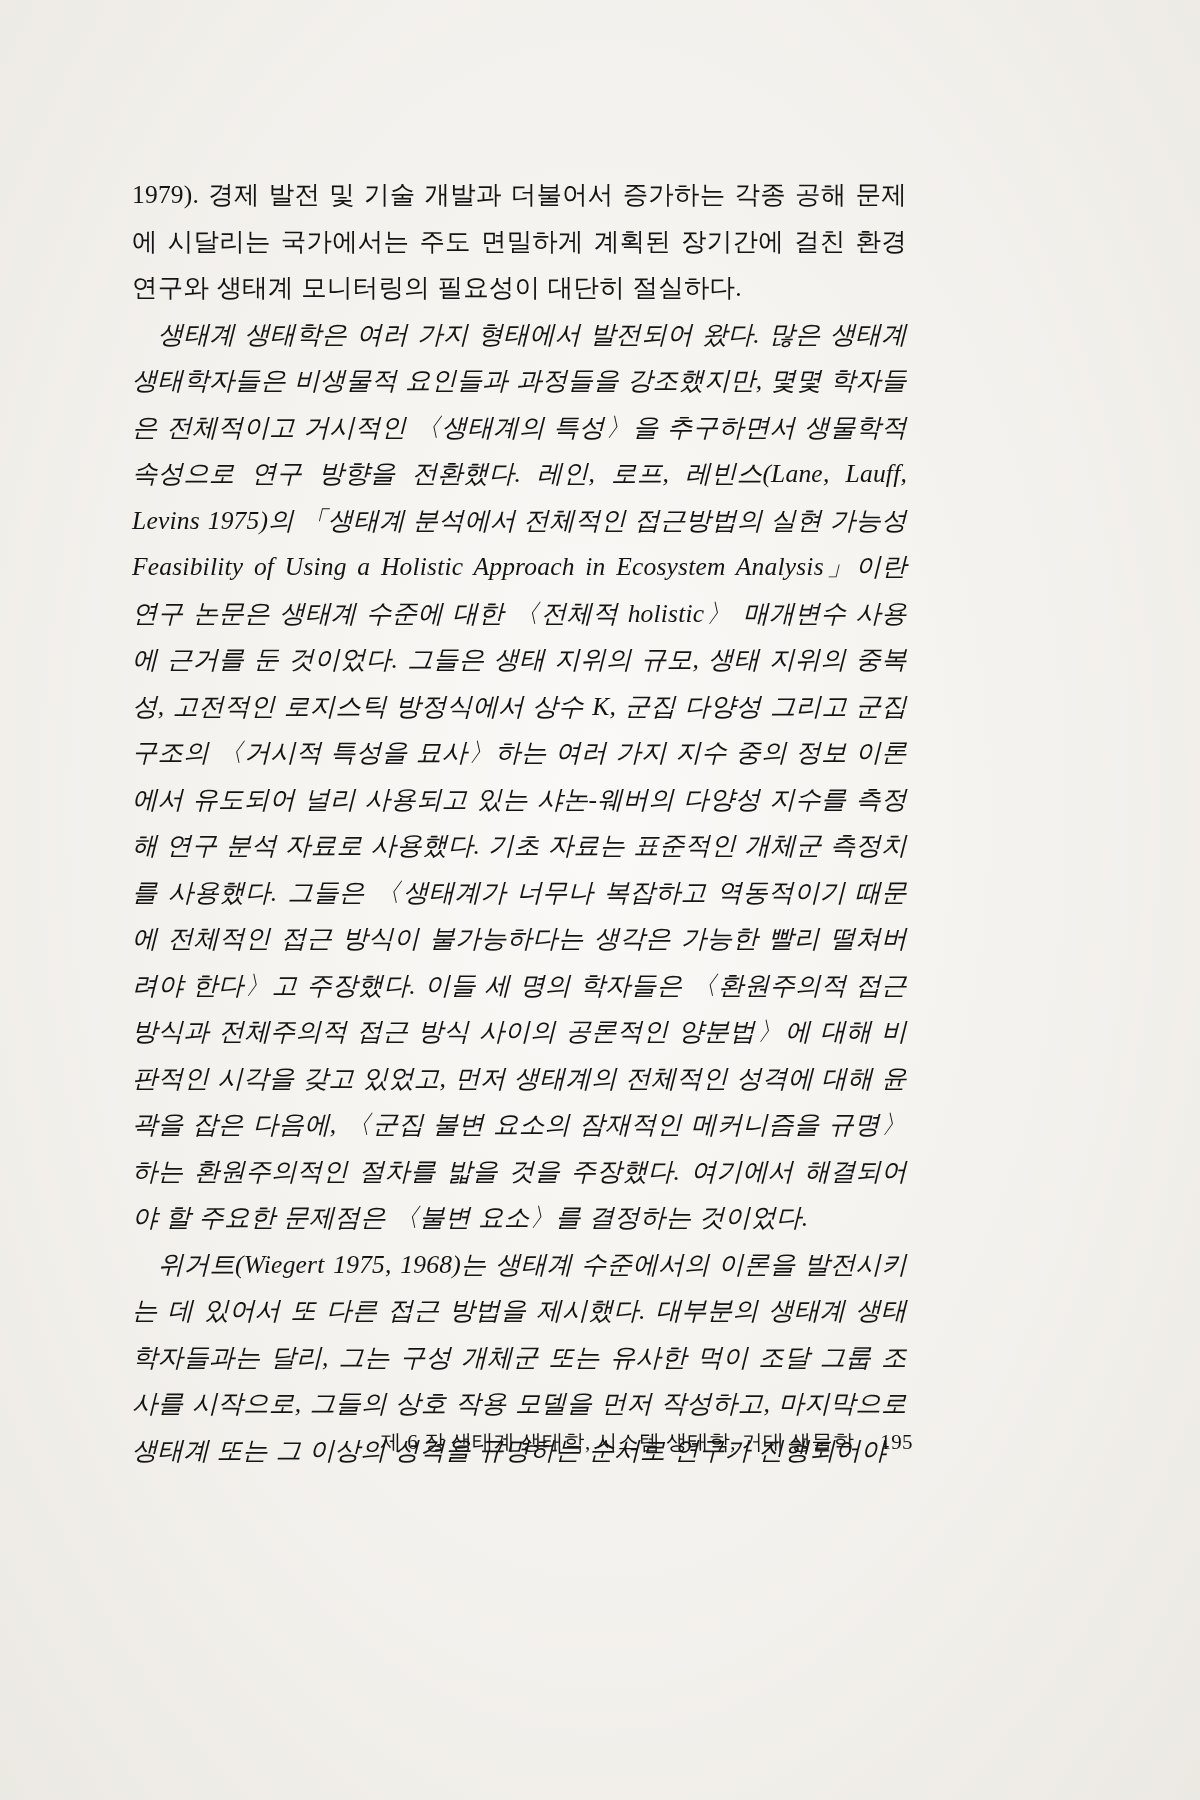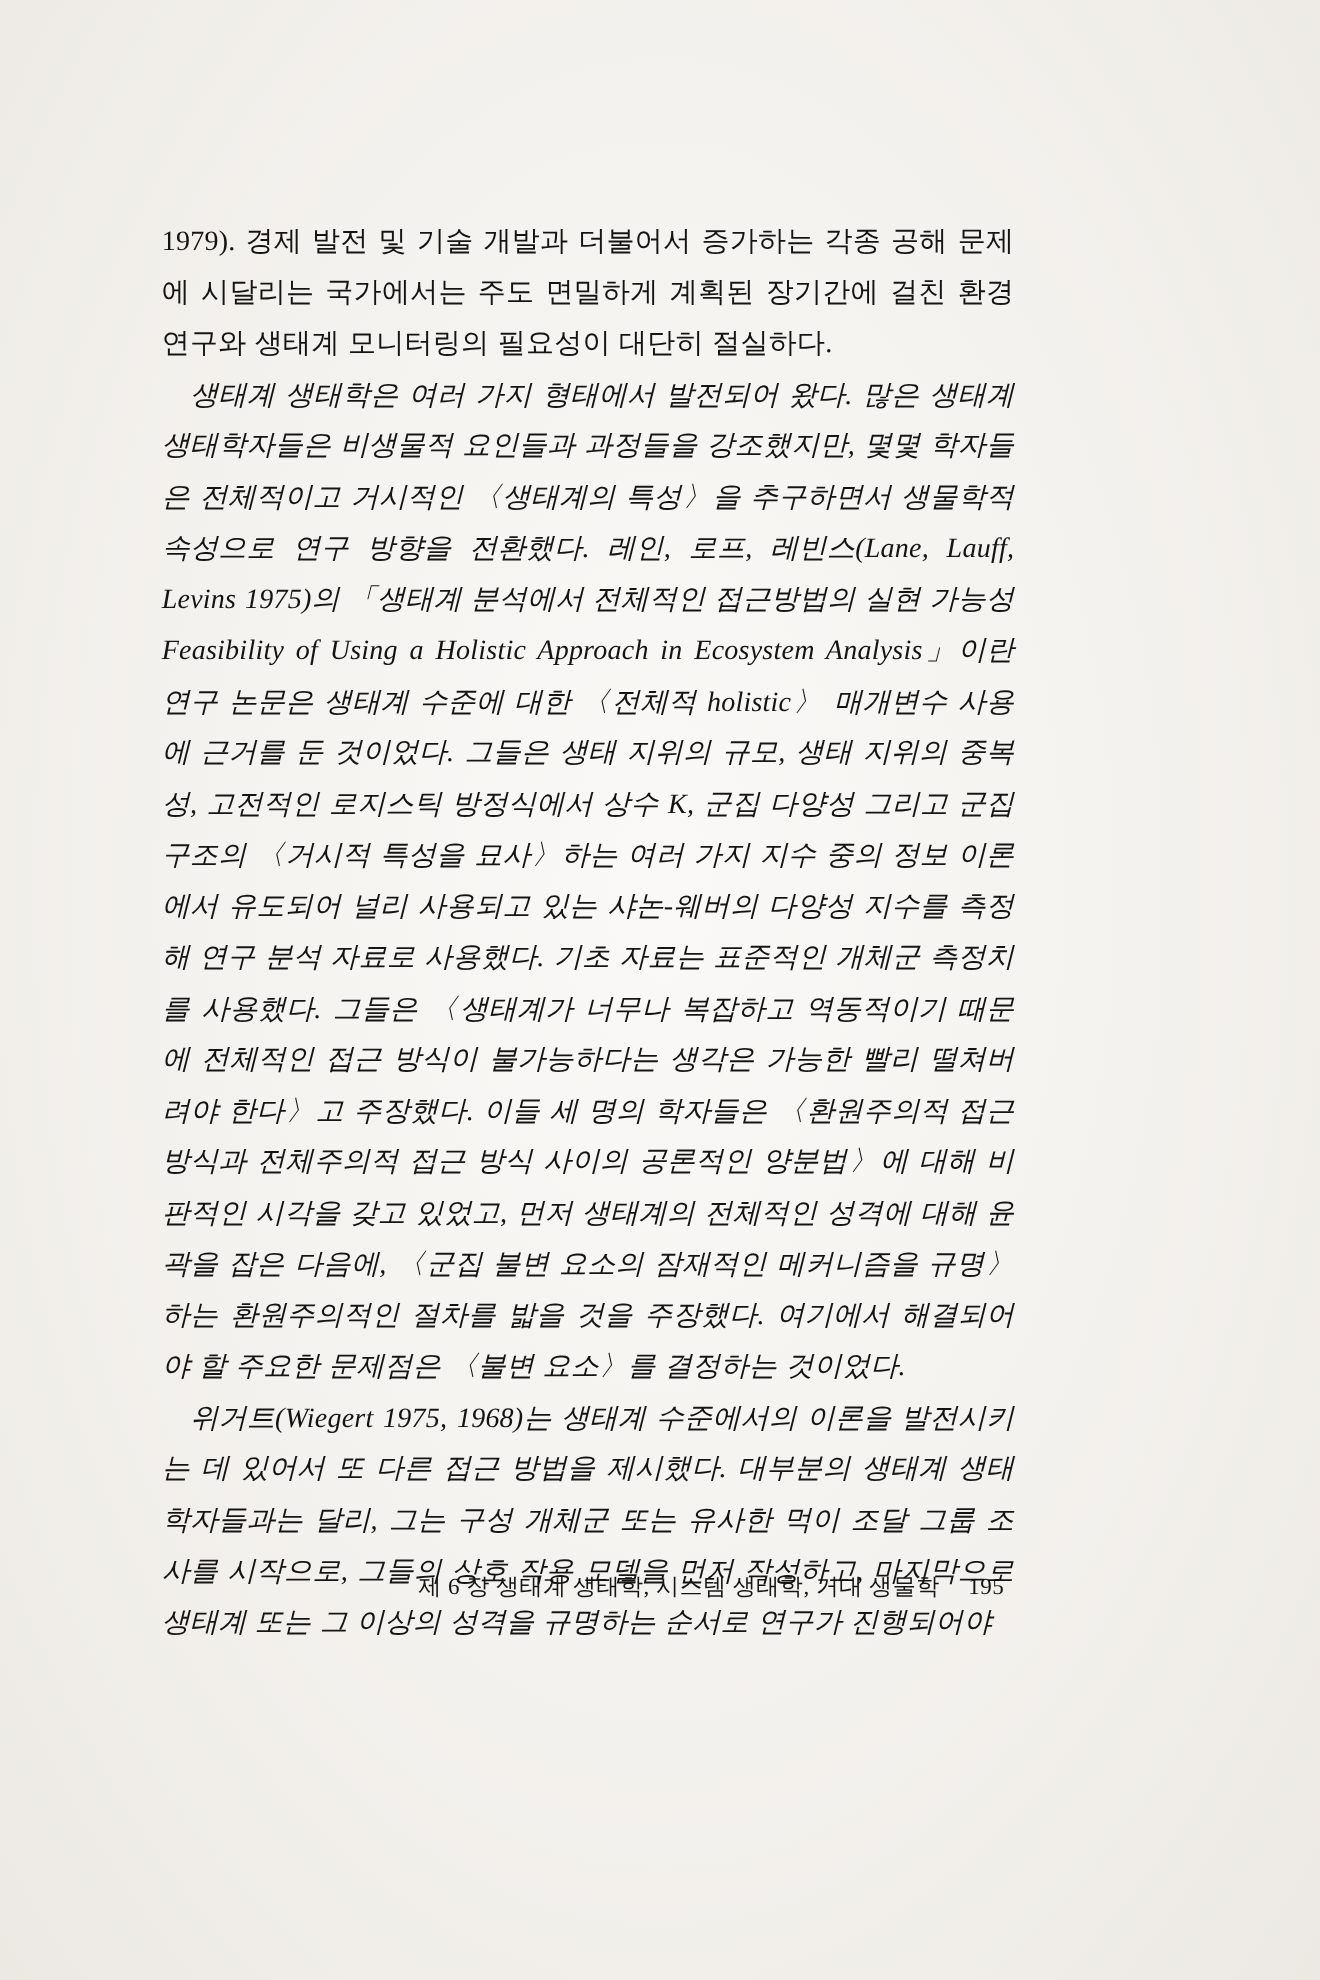--- a/index.html
+++ b/index.html
@@ -25,24 +25,23 @@
   .page::before {
     content: "";
     position: absolute;
     inset: 0;
     background:
       radial-gradient(ellipse at 50% 45%, rgba(255,255,255,0.55) 0%, rgba(238,235,229,0.18) 60%, rgba(222,218,210,0.38) 100%);
     pointer-events: none;
   }
   .text-block {
     position: absolute;
-    left: 147px;
+    left: 132px;
     top: 172px;
     width: 775px;
-    margin-top: 24px;
   }
   p {
     margin: 0;
     font-size: 25.5px;
     line-height: 46.5px;
     text-align: justify;
     text-justify: inter-character;
     letter-spacing: 0.2px;
     word-spacing: 1px;
   }

